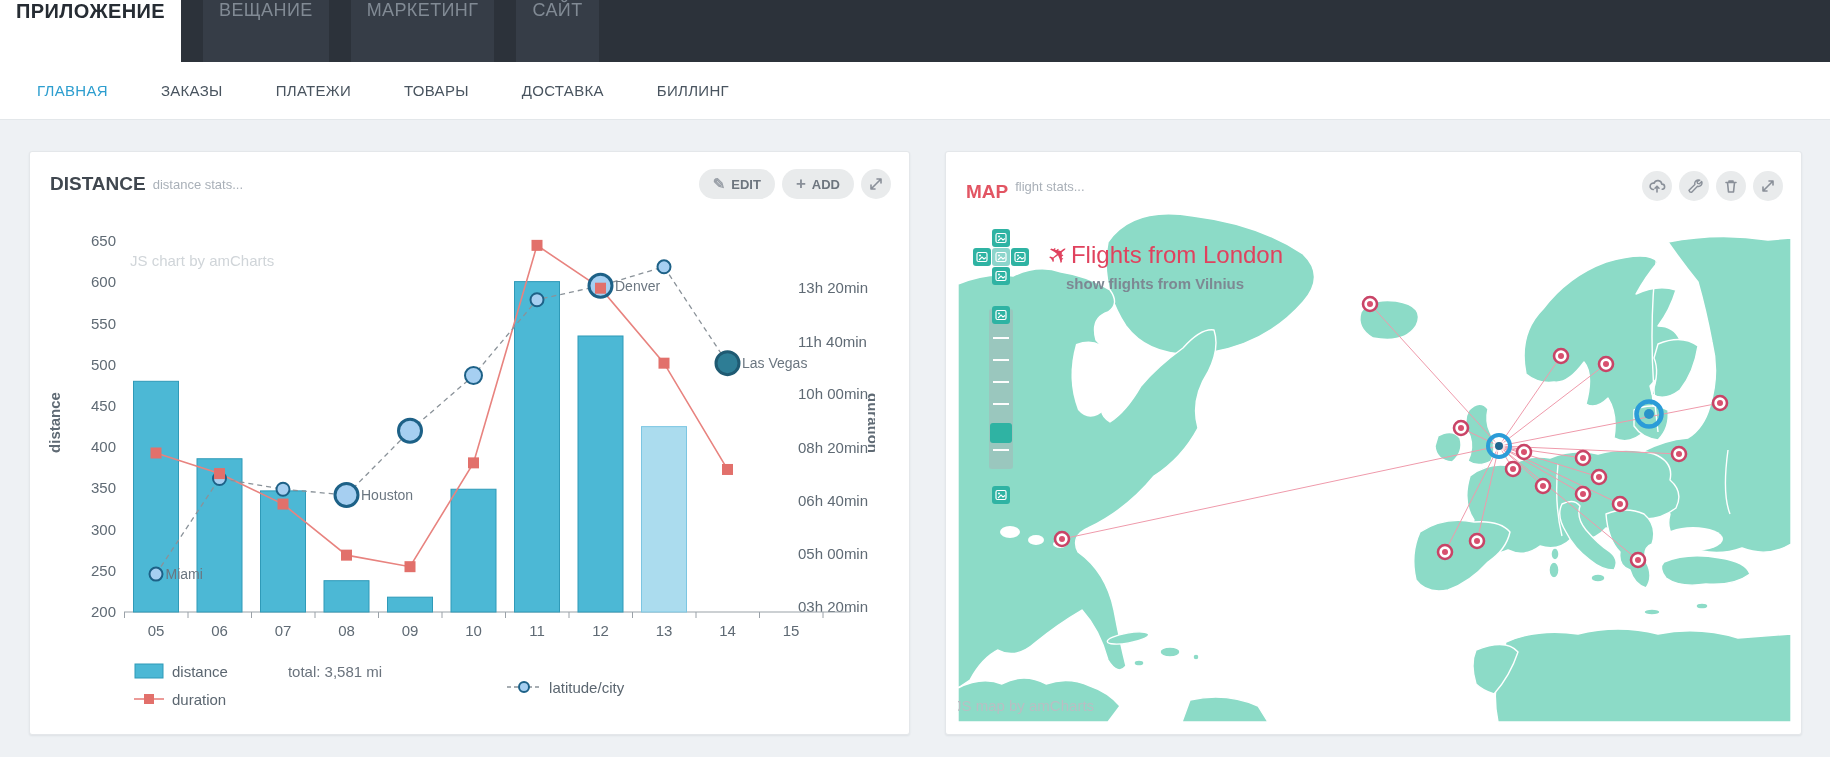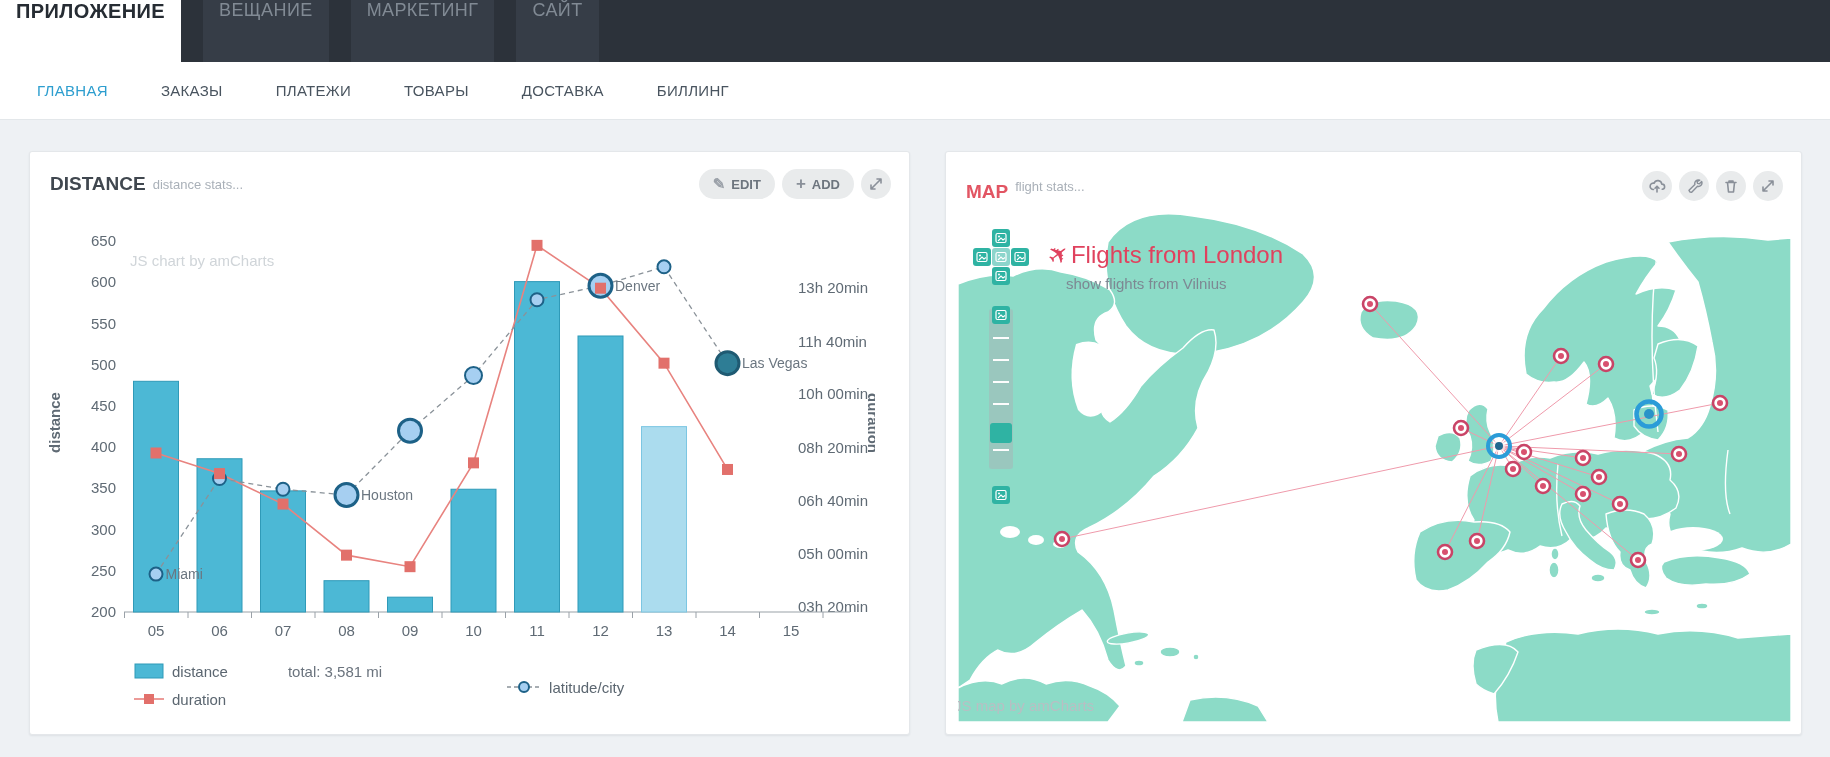--- a/index.html
+++ b/index.html
@@ -53,21 +53,21 @@
   .lg-lat { margin-left:125px;margin-top:32px; }
 
   
   .map-wrap { position:absolute; left:12px; top:62px; width:833px; height:508px;
     background:#ffffff; overflow:hidden; }
   .map-wrap svg.mapsvg { position:absolute; left:0; top:0; }
   .map-title-block { position:absolute; left:90px; top:26px; z-index:4; }
   .map-title { font-size:24px; color:#e0425e; white-space:nowrap; }
   .plane-glyph { display:inline-block; transform:rotate(-38deg); font-size:25px;
     color:#e0425e; margin-right:2px; }
-  .map-sub { font-size:15px; color:#7d8893; margin:6px 0 0 18px; cursor:pointer; }
+  .map-sub { font-size:15px; color:#7d8893; margin:6px 0 0 18px; cursor:pointer;font-weight:bold; }
   .map-attribution { position:absolute; left:-4px; bottom:8px; font-size:15px;
     color:#b9bec3; z-index:4; }
 
   
   .ctl-btn { position:absolute; width:18px; height:18px; border-radius:3px;
     background:#2fb3a3; border:none; display:flex; align-items:center;
     justify-content:center; cursor:pointer; z-index:5; padding:0; }
   .ctl-btn.ghost { opacity:.55; }
   .zoom-track { position:absolute; left:31px; top:95px; width:24px; height:160px;
     background:rgba(170,176,180,.45); border-radius:3px; z-index:4; }

